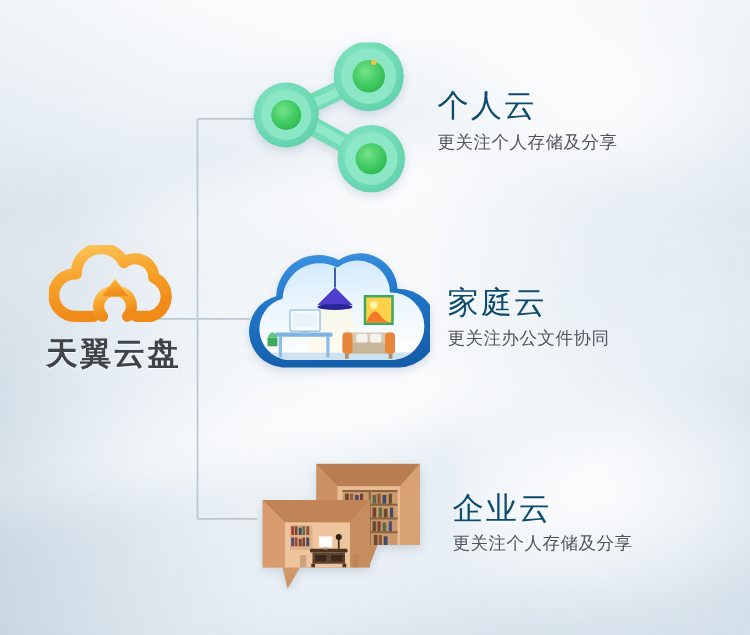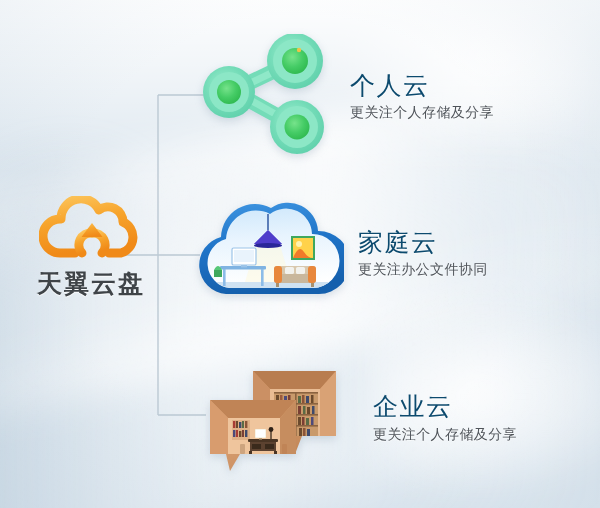--- a/index.html
+++ b/index.html
@@ -94,21 +94,21 @@
     text-shadow:0 1px 1px rgba(255,255,255,.7);
   }
   .row-sub{
     margin-top:4px;font-size:14px;letter-spacing:.4px;
     color:#4f545a;line-height:1.25;
     text-shadow:0 1px 1px rgba(255,255,255,.7);
   }
 
   #row-personal{left:196px;top:34px;}
   #row-family{left:192px;top:196px;justify-content:space-between;}
-  #row-enterprise{left:196px;top:358px;gap:11px;}
+  #row-enterprise{left:196px;top:358px;}
 
   .shadow-soft{filter:drop-shadow(0 3px 4px rgba(90,120,145,.22));}
 </style>
 </head>
 <body>
 
 <div id="stage">
 
   <div class="bg">
     <div class="bg-base"></div>

